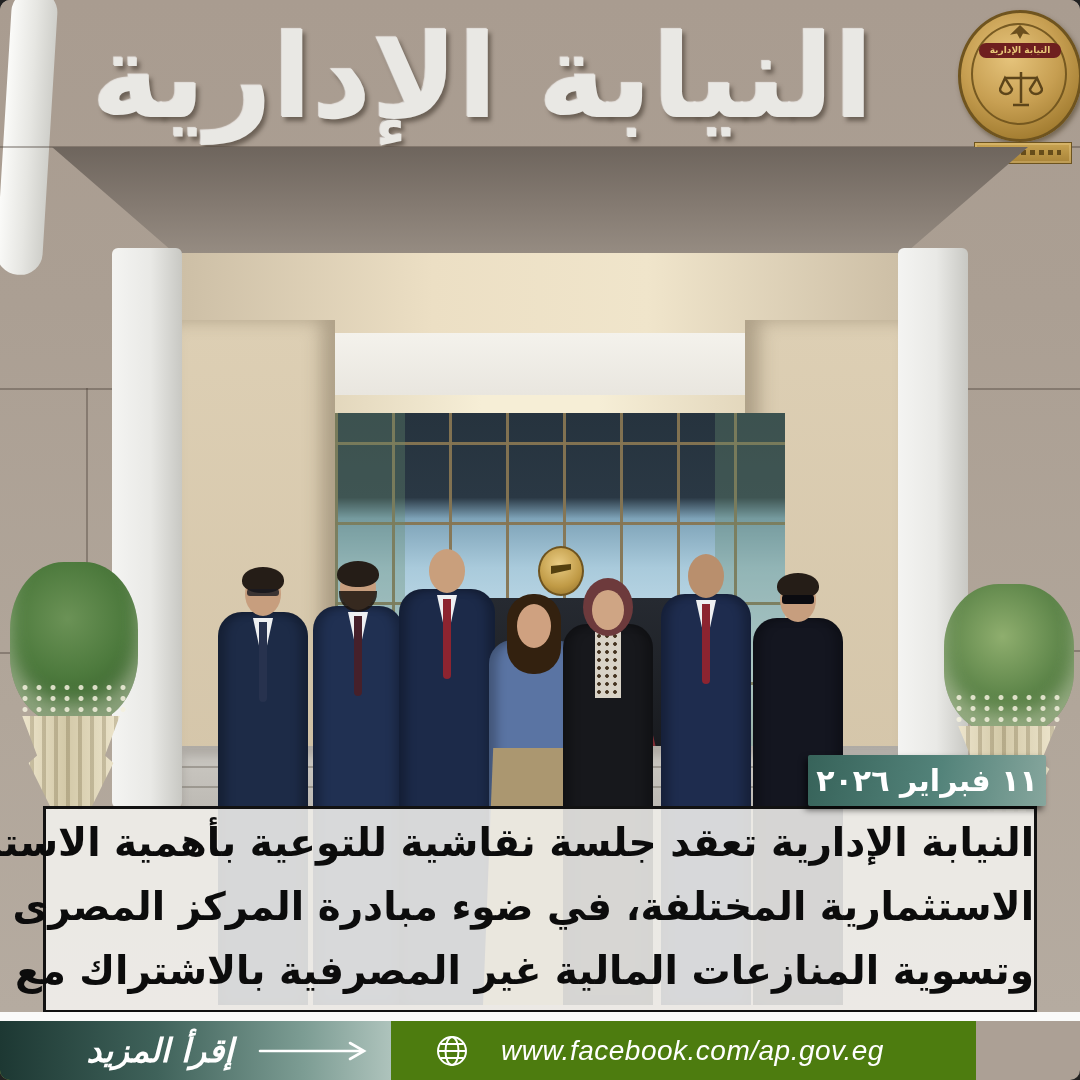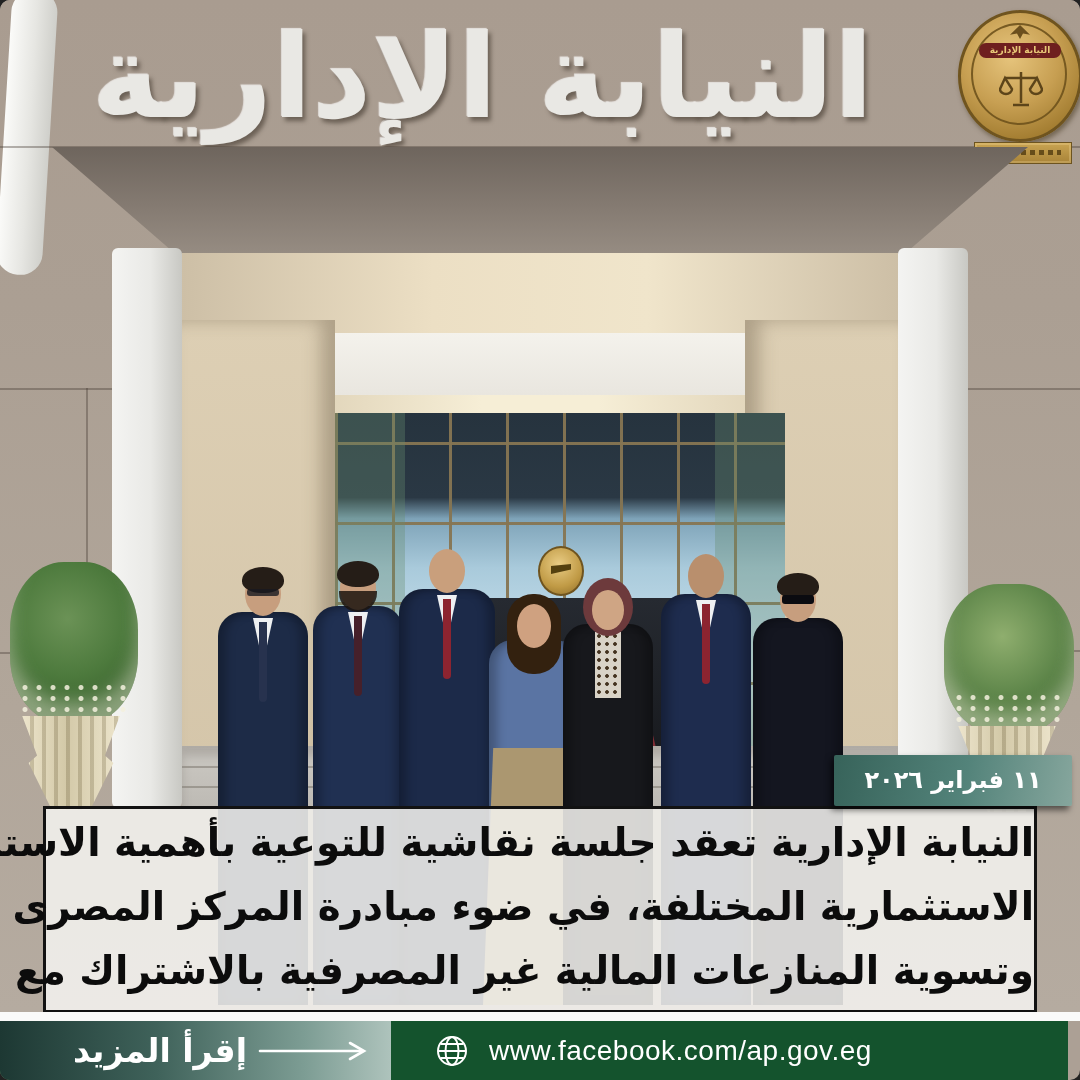--- a/index.html
+++ b/index.html
@@ -132,38 +132,38 @@
   .skirt{position:absolute;left:-6px;top:148px;bottom:0;width:102px;background:#ab9770;
          clip-path:polygon(10% 0,90% 0,100% 100%,0 100%);}
 
   
   .caption-panel{left:43px;top:806px;width:994px;height:207px;
         background:rgba(243,242,239,.87);border:3px solid #121212;box-sizing:border-box;
         direction:rtl;text-align:center;padding-top:2px;}
   .cap-line{font-weight:bold;font-size:39px;line-height:64px;color:#0c0c0c;white-space:nowrap;}
 
   
-  .date-badge{left:834px;top:755px;width:238px;height:51px;border-radius:2px;
+  .date-badge{left:808px;top:755px;width:238px;height:51px;border-radius:2px;
         background:linear-gradient(100deg,#37635a 0%,#53837a 55%,#86a69d 100%);
         box-shadow:-3px 4px 6px rgba(0,0,0,.55);
-        color:#fff;font-weight:bold;font-size:24px;line-height:51px;text-align:center;direction:rtl;}
+        color:#fff;font-weight:bold;font-size:30px;line-height:51px;text-align:center;direction:rtl;}
 
   .white-strip{left:0;top:1012px;width:1080px;height:9px;background:#fafaf9;}
 
   
-  .footer{left:0;top:1021px;width:1068px;height:59px;background:#14532d;}
+  .footer{left:0;top:1021px;width:976px;height:59px;background:#4d7c0f;font-style:italic;}
   .read-more{position:absolute;left:0;top:0;width:391px;height:59px;
         background:linear-gradient(90deg,#1d3833 0%,#3f625a 40%,#7d9d94 78%,#aec3bc 100%);
         display:flex;align-items:center;}
   .read-more-label{position:absolute;left:60px;width:200px;text-align:center;
         color:#fff;font-weight:bold;font-size:33px;direction:rtl;}
   .arrow-icon{position:absolute;left:258px;top:18px;}
   .site{position:absolute;left:391px;top:0;width:689px;height:59px;display:flex;align-items:center;}
   .globe-icon{margin-left:44px;}
-  .site-url{margin-left:20px;color:#fff;font-family:"Liberation Sans",sans-serif;
+  .site-url{margin-left:32px;color:#fff;font-family:"Liberation Sans",sans-serif;
         font-size:28px;letter-spacing:.5px;}
 </style>
 </head>
 <body>
 
 <div class="canvas">
 
   <div class="abs wall"></div>
   <div class="abs pillar-strip"></div>
   <div class="abs seam h" style="left:0;top:146px;width:1080px;"></div>

